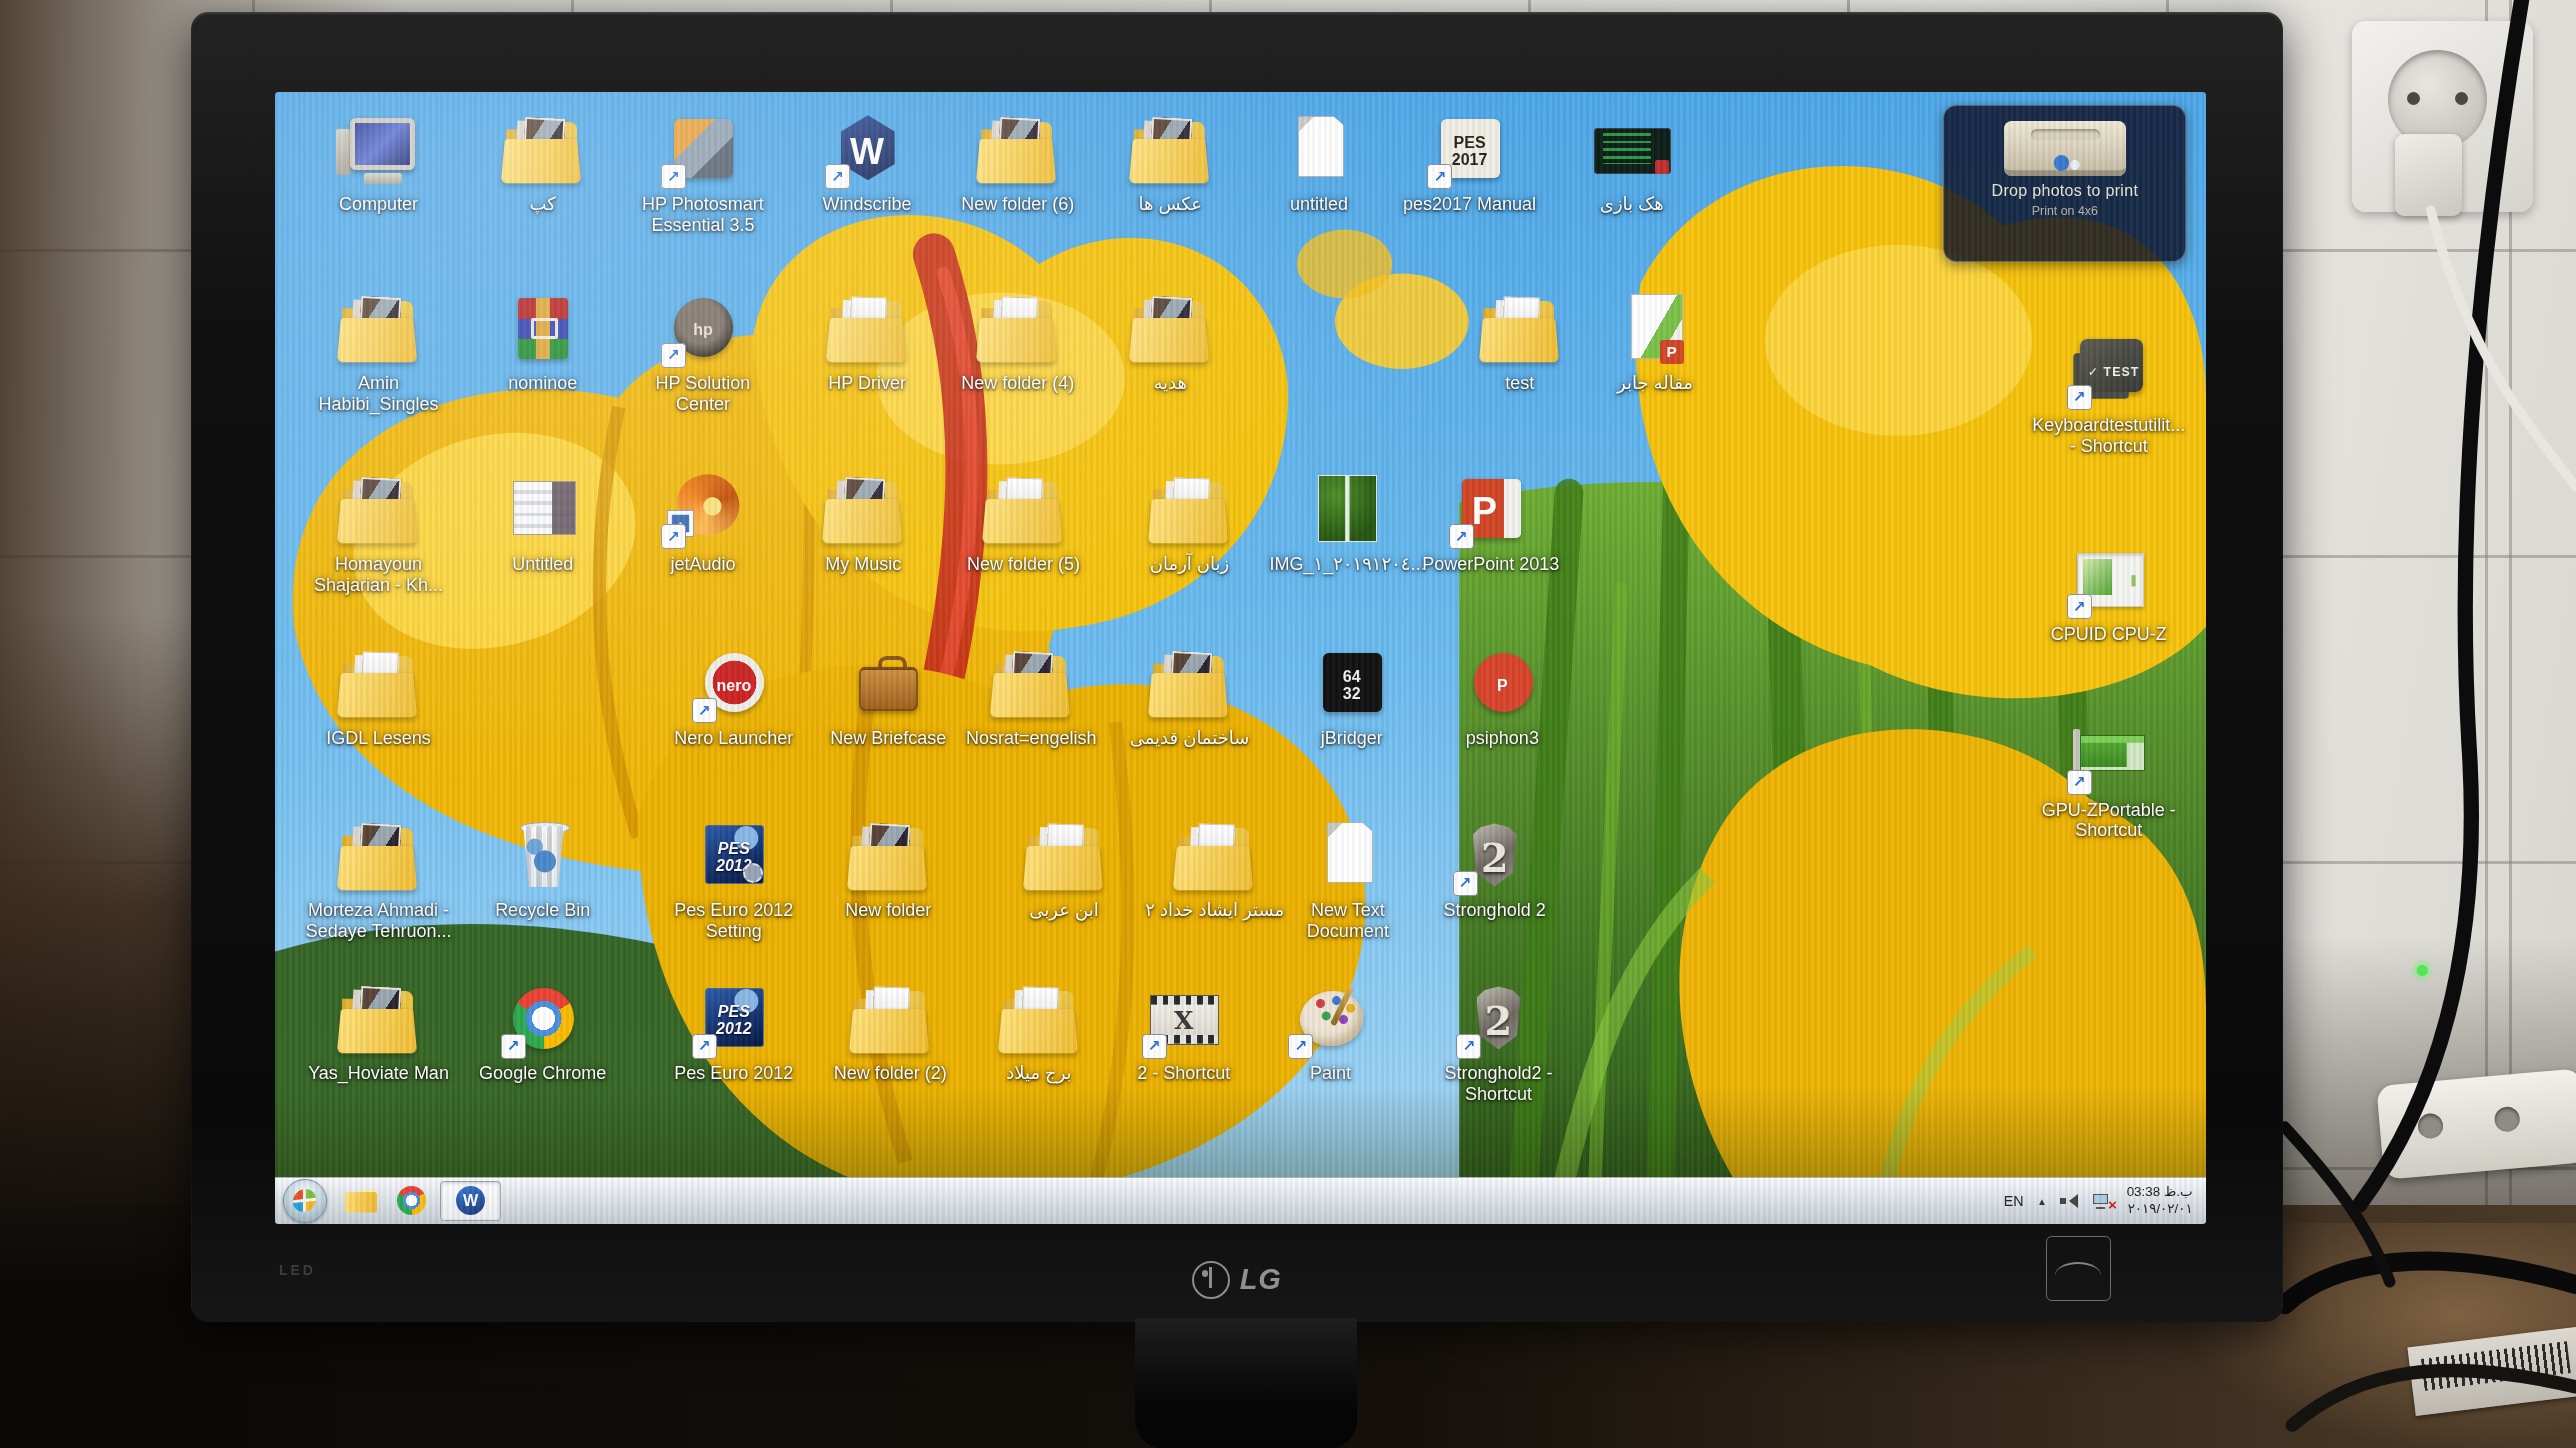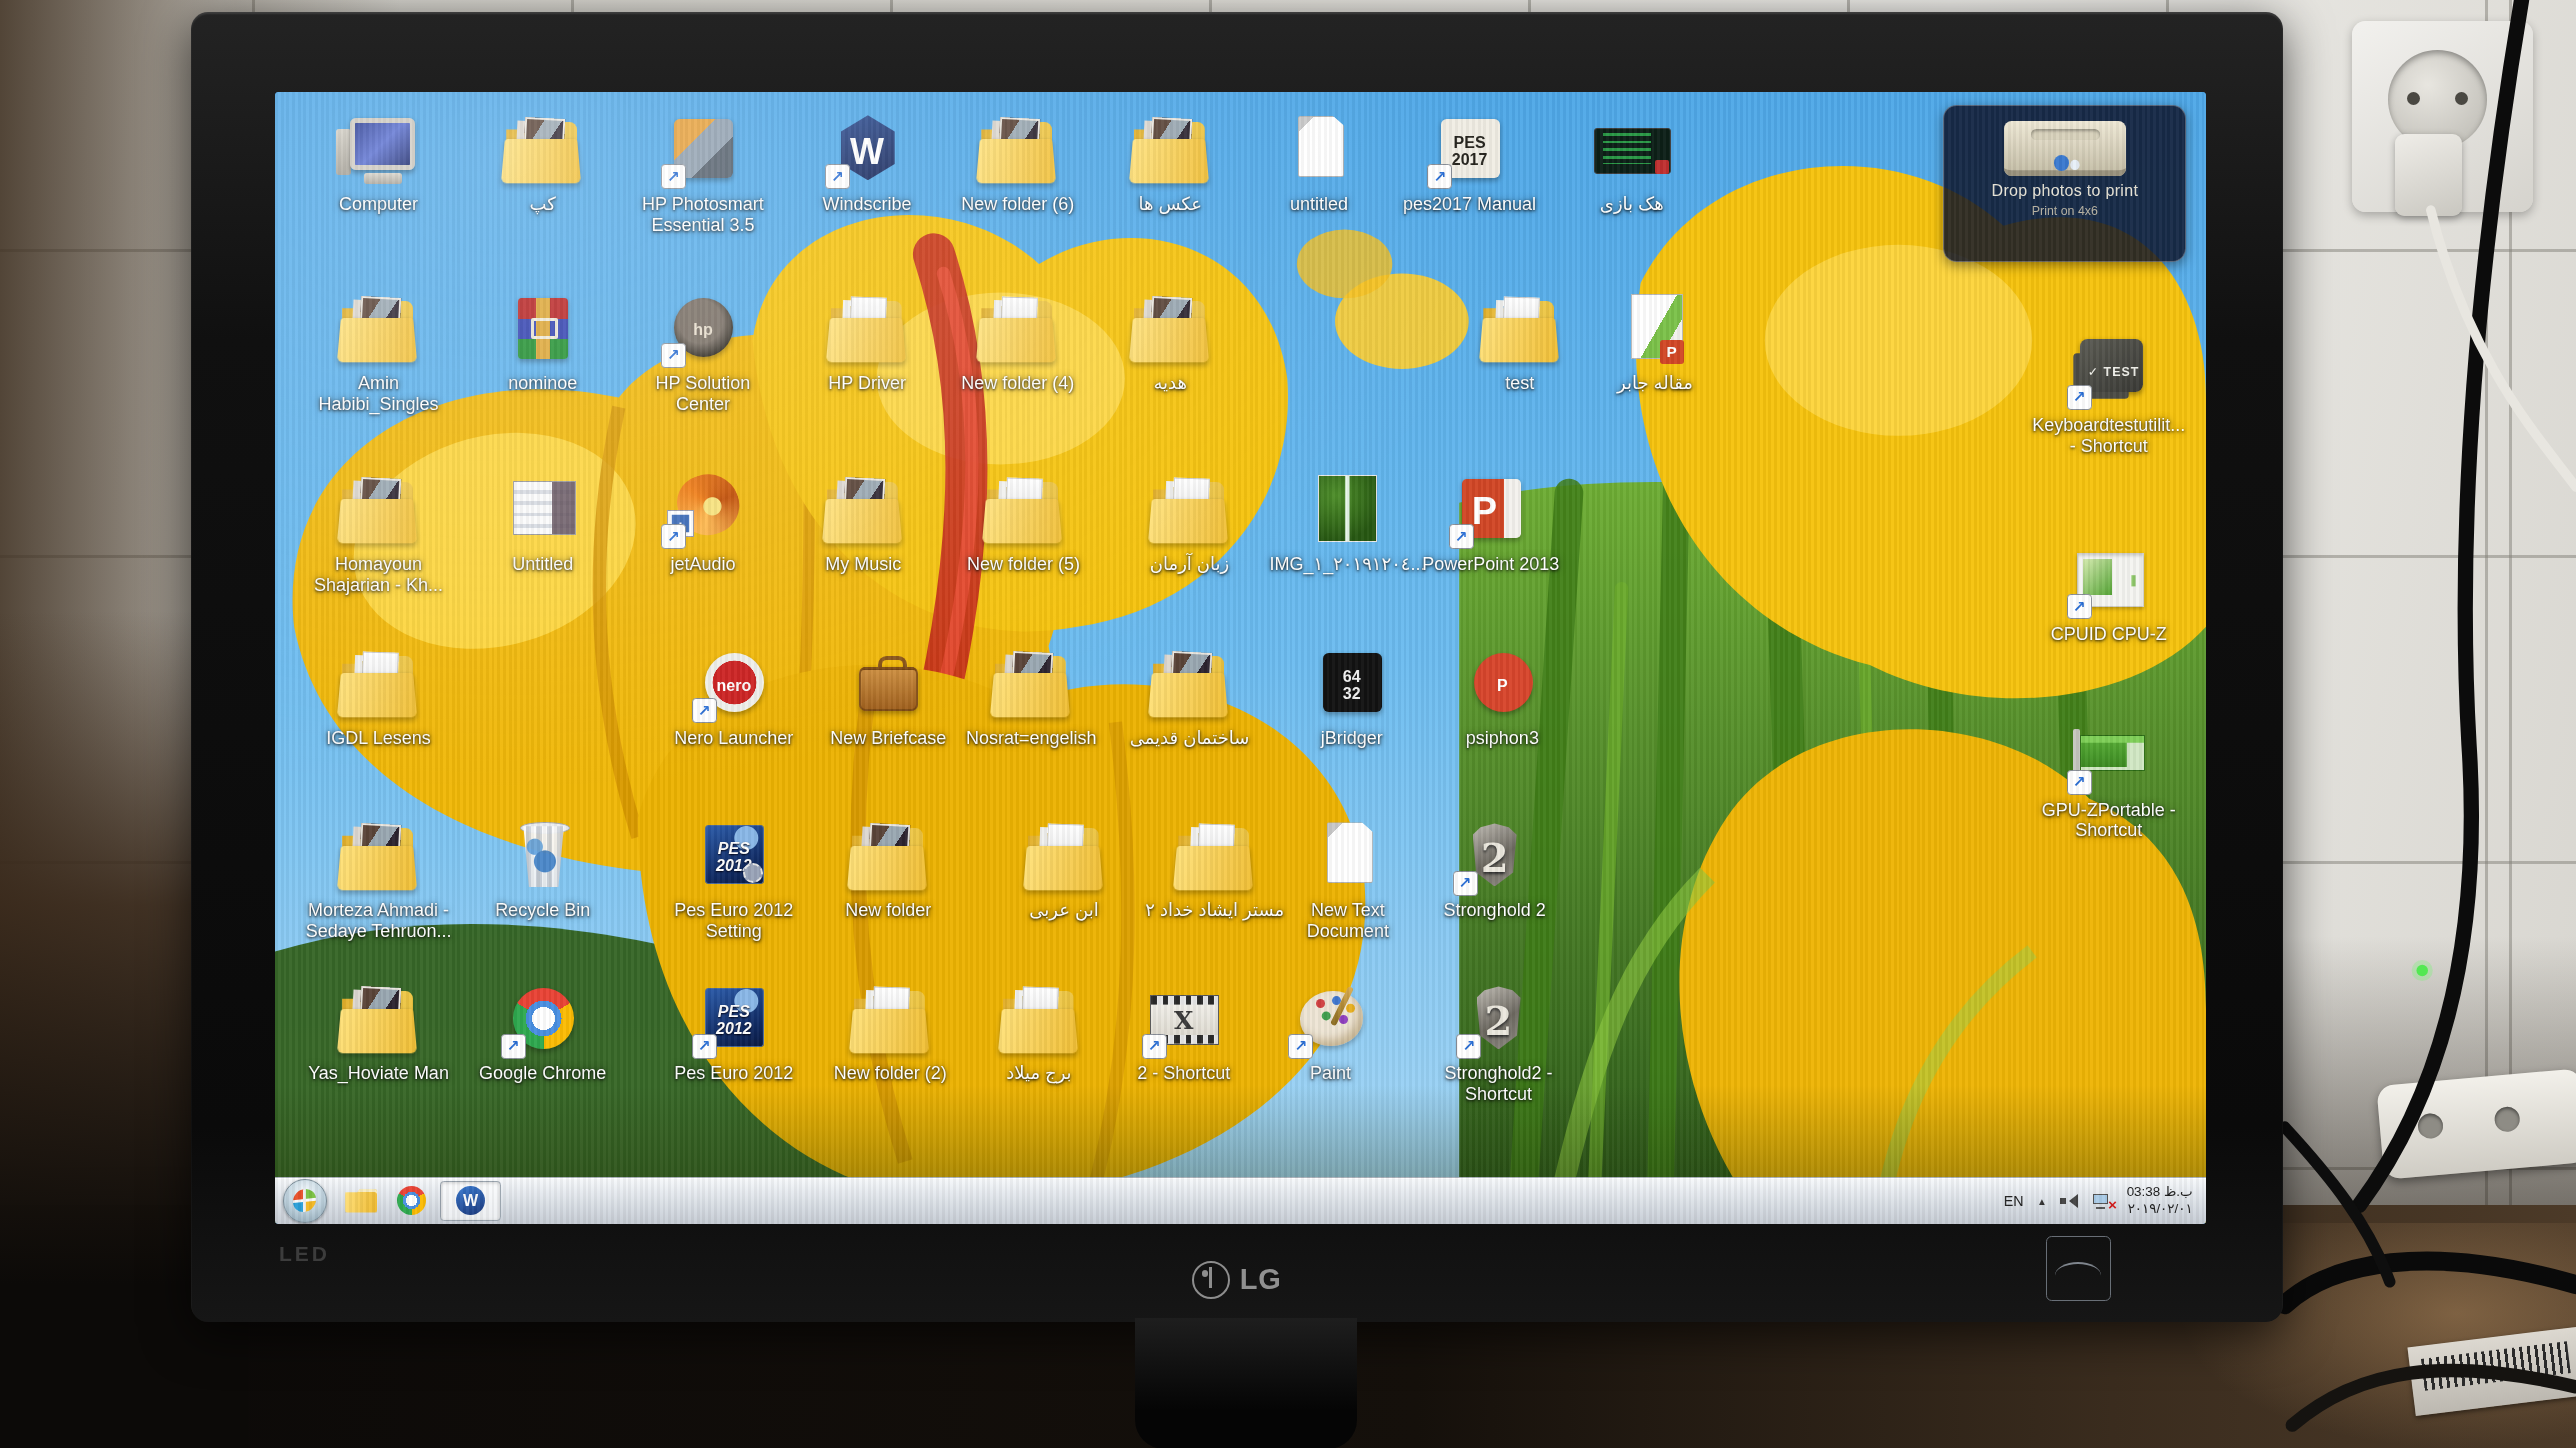--- a/index.html
+++ b/index.html
@@ -41,22 +41,22 @@
   
   .monitor{position:absolute;left:191px;top:11.5px;width:2092px;height:1310px;border-radius:17px;
     background:linear-gradient(180deg,#232323,#101010 25%,#0a0a0a 85%,#161616);
     box-shadow:0 11.5px 48px rgba(0,0,0,.65), inset 0 1.9px 1.9px rgba(255,255,255,.12);}
   .stand{position:absolute;left:1135px;top:1318px;width:222px;height:131px;
     background:linear-gradient(180deg,#1e1e1e,#050505 70%);border-radius:0 0 29px 29px;}
   .lg-badge{position:absolute;left:0;right:0;bottom:23px;display:flex;justify-content:center;align-items:center;gap:9.6px;}
   .lg-mark{width:34px;height:34px;border:2.9px solid #8d8d8d;border-radius:50%;position:relative;}
   .lg-mark::before{content:"";position:absolute;left:7.6px;top:7.6px;width:6.7px;height:6.7px;border-radius:50%;background:#8d8d8d;}
   .lg-mark::after{content:"";position:absolute;left:15.3px;top:4.8px;width:2.9px;height:21px;background:#8d8d8d;}
-  .lg-text{font-size:29px;font-weight:bold;color:#909090;letter-spacing:1px;}
-  .bezel-label{position:absolute;left:88px;bottom:56px;color:#3c3c3c;font-size:21px;letter-spacing:2.9px;font-weight:bold;}
+  .lg-text{font-size:29px;font-weight:bold;color:#909090;letter-spacing:1px;font-style:italic;}
+  .bezel-label{position:absolute;left:88px;bottom:44px;color:#3c3c3c;font-size:14px;letter-spacing:2.9px;font-weight:bold;}
   .energy{position:absolute;right:172px;bottom:21px;width:63px;height:63px;border:1.9px solid #7e8690;border-radius:5.7px;opacity:.8;}
   .energy::after{content:"";position:absolute;left:7.6px;top:25px;width:46px;height:25px;border-top:2.9px solid #9aa2ac;border-radius:50%;}
   
   .screen{position:absolute;left:84px;top:80px;width:1931px;height:1132px;overflow:hidden;background:#4aa0e0;border-radius:3.8px;}
   .wallpaper{position:absolute;inset:0;}
   .moire{position:absolute;inset:0;z-index:40;pointer-events:none;
     background:
       radial-gradient(ellipse at 12% 6%, rgba(255,255,255,.20), rgba(255,255,255,0) 42%),
       repeating-linear-gradient(90deg, rgba(0,0,0,.045) 0 2.9px, rgba(255,255,255,.035) 2.9px 5.7px);}
   

